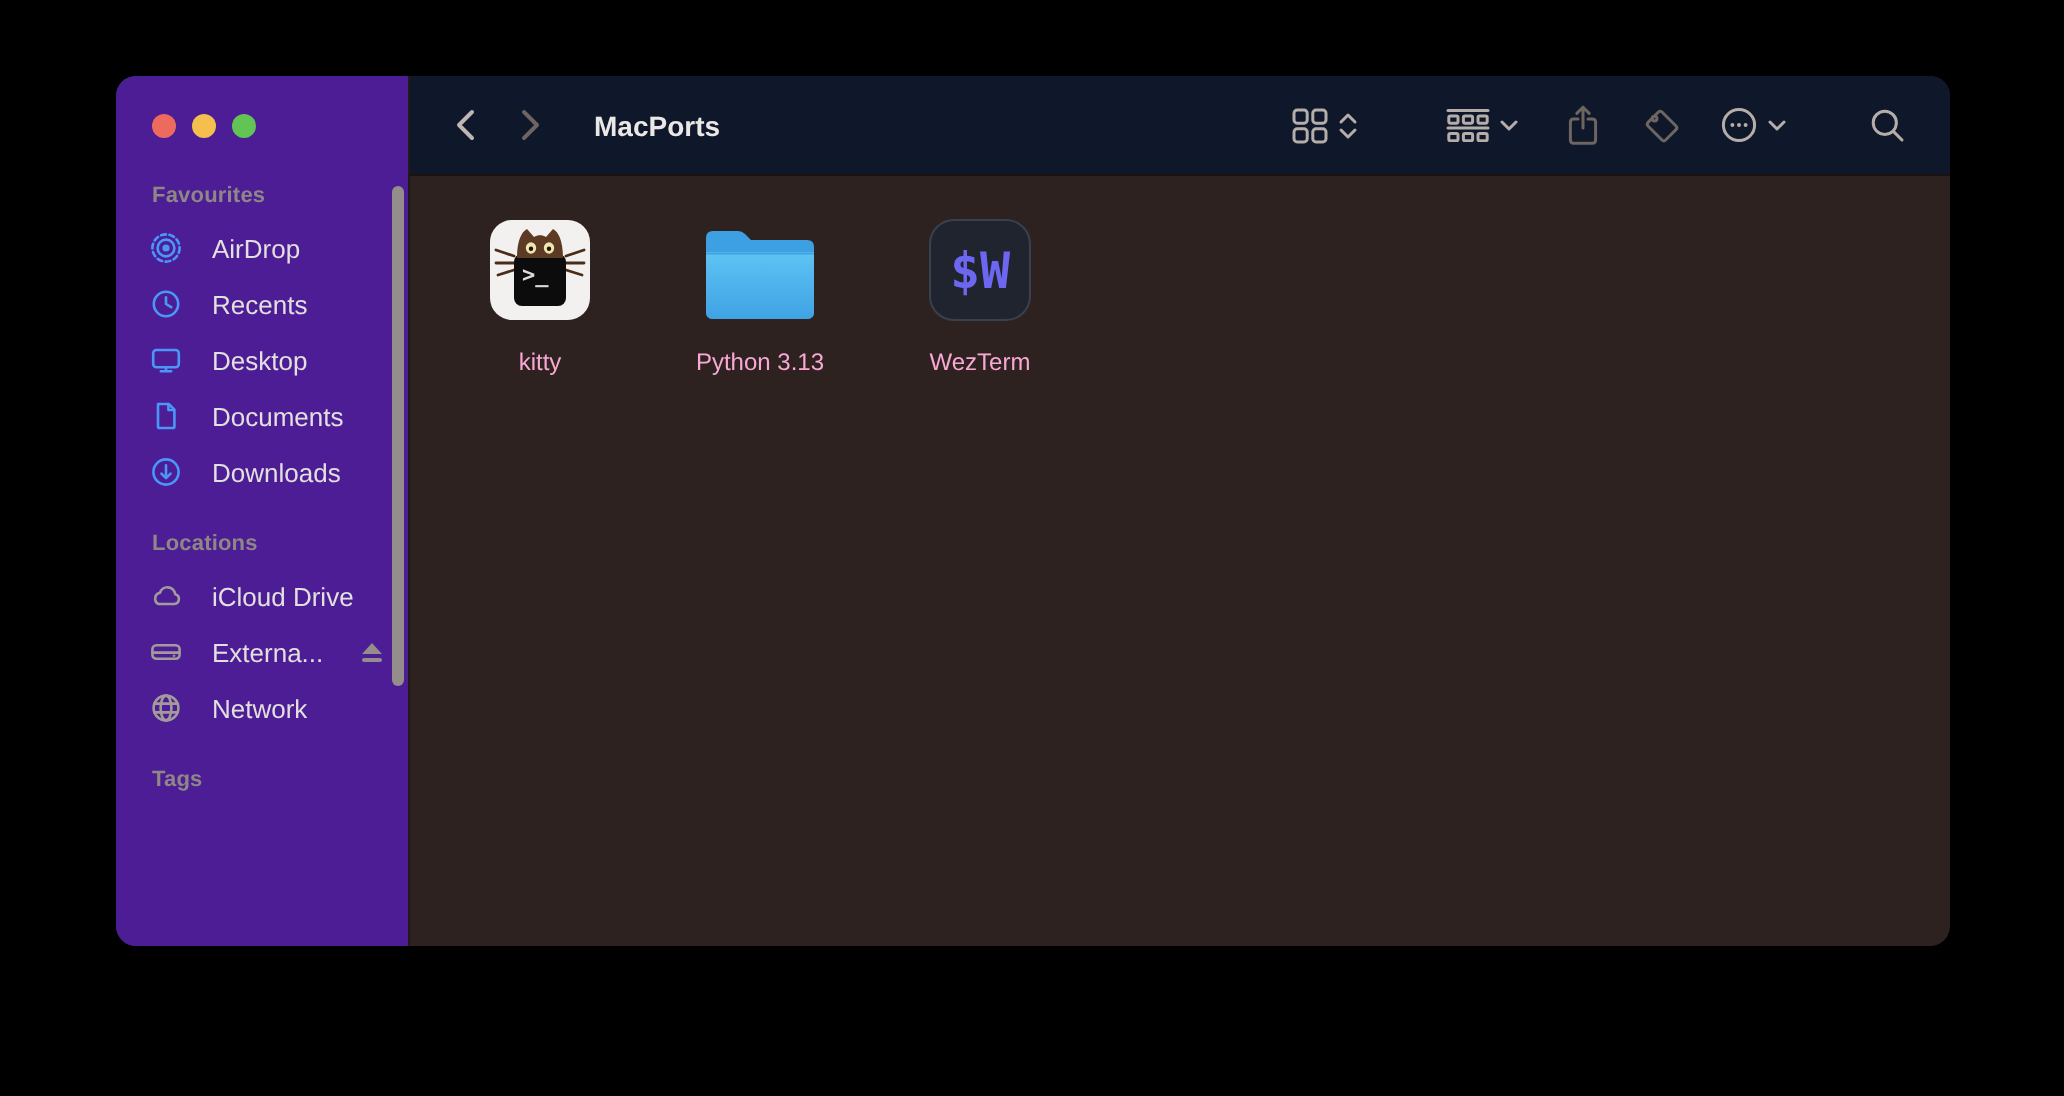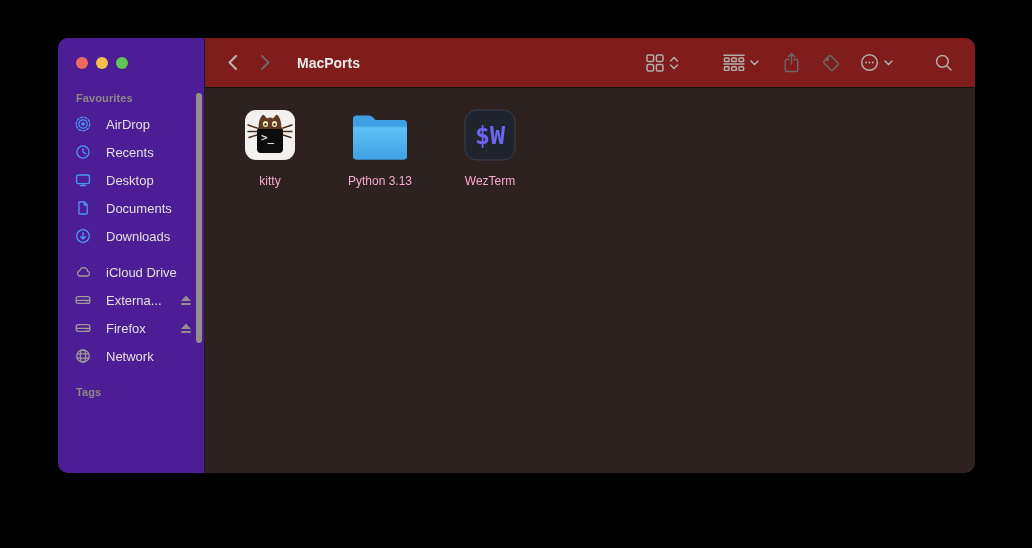--- a/index.html
+++ b/index.html
@@ -38,21 +38,21 @@
   .sicon{width:18px;flex:none;display:flex;justify-content:center;align-items:center;}
   .srow .lbl{white-space:nowrap;overflow:hidden;}
   .eject{margin-left:auto;margin-right:6px;display:flex;}
   .blue-stroke{stroke:#4a97f8;fill:none;stroke-width:1.3;stroke-linecap:round;stroke-linejoin:round;}
   .blue-fill{fill:#4a97f8;}
   .grey-stroke{stroke:#a39b99;fill:none;stroke-width:1.3;stroke-linecap:round;stroke-linejoin:round;}
   .grey-fill{fill:#958d8b;}
   
   .main{flex:1;display:flex;flex-direction:column;min-width:0;}
   .topbar{
-    height:50px;flex:none;background:#7f1d1d;border-bottom:1px solid #191210;
+    height:50px;flex:none;background:#0f172a;border-bottom:1px solid #191210;
     display:flex;align-items:center;padding:0 22px;box-sizing:border-box;
   }
   .navbtn{background:none;border:none;padding:0;display:flex;align-items:center;cursor:default;}
   .navbtn + .navbtn{margin-left:22px;}
   .wtitle{margin-left:26px;font-size:14px;font-weight:700;color:#eae7e6;}
   .tb-right{margin-left:auto;display:flex;align-items:center;}
   .tbtn{background:none;border:none;padding:0;display:flex;align-items:center;gap:5px;cursor:default;}
   .tico{stroke:#b5adaa;fill:none;stroke-width:1.5;stroke-linecap:round;stroke-linejoin:round;}
   .tico-fill{fill:#b5adaa;}
   .dim .tico{stroke:#6e6461;}
@@ -129,20 +129,21 @@
               <circle cx="8" cy="8" r="6.3" class="blue-stroke"></circle>
               <path d="M8 4.6 V10.8 M5.7 8.8 L8 11.1 L10.3 8.8" class="blue-stroke"></path>
             </svg>
           </span>
           <span class="lbl">Downloads</span>
         </div>
 
       </div>
 
       <div class="sec">
+        <div class="sec-header">Locations</div>
 
         <div class="srow">
           <span class="sicon">
             <svg width="16" height="16" viewBox="0 0 16 16">
               <path d="M4.2 12 h8 a2.5 2.5 0 0 0 .4 -4.9 a3.9 3.9 0 0 0 -7.6 -0.7 a3 3 0 0 0 -0.8 5.6 Z" class="grey-stroke"></path>
             </svg>
           </span>
           <span class="lbl">iCloud Drive</span>
         </div>
 
@@ -156,36 +157,20 @@
           </span>
           <span class="lbl">Externa...</span>
           <span class="eject">
             <svg width="12" height="11" viewBox="0 0 12 11">
               <path d="M6 0.5 L11 6 H1 Z" class="grey-fill"></path>
               <rect x="1" y="8" width="10" height="2" rx="1" class="grey-fill"></rect>
             </svg>
           </span>
         </div>
 
-        <div class="srow">
-          <span class="sicon">
-            <svg width="16" height="16" viewBox="0 0 16 16">
-              <rect x="1.2" y="4.6" width="13.6" height="6.8" rx="2" class="grey-stroke"></rect>
-              <path d="M1.4 8.3 H14.6" class="grey-stroke"></path>
-              <circle cx="12" cy="9.9" r="0.7" class="grey-fill"></circle>
-            </svg>
-          </span>
-          <span class="lbl">Firefox</span>
-          <span class="eject">
-            <svg width="12" height="11" viewBox="0 0 12 11">
-              <path d="M6 0.5 L11 6 H1 Z" class="grey-fill"></path>
-              <rect x="1" y="8" width="10" height="2" rx="1" class="grey-fill"></rect>
-            </svg>
-          </span>
-        </div>
 
         <div class="srow">
           <span class="sicon">
             <svg width="16" height="16" viewBox="0 0 16 16">
               <circle cx="8" cy="8" r="6.2" class="grey-stroke"></circle>
               <ellipse cx="8" cy="8" rx="2.7" ry="6.2" class="grey-stroke"></ellipse>
               <path d="M2.2 5.8 H13.8 M2.2 10.2 H13.8" class="grey-stroke"></path>
             </svg>
           </span>
           <span class="lbl">Network</span>

